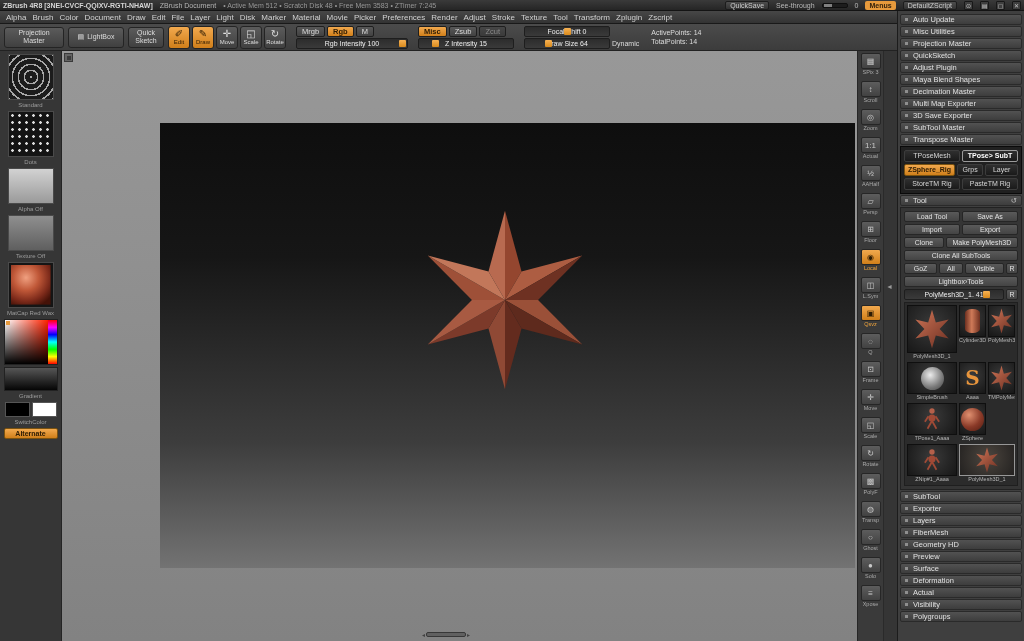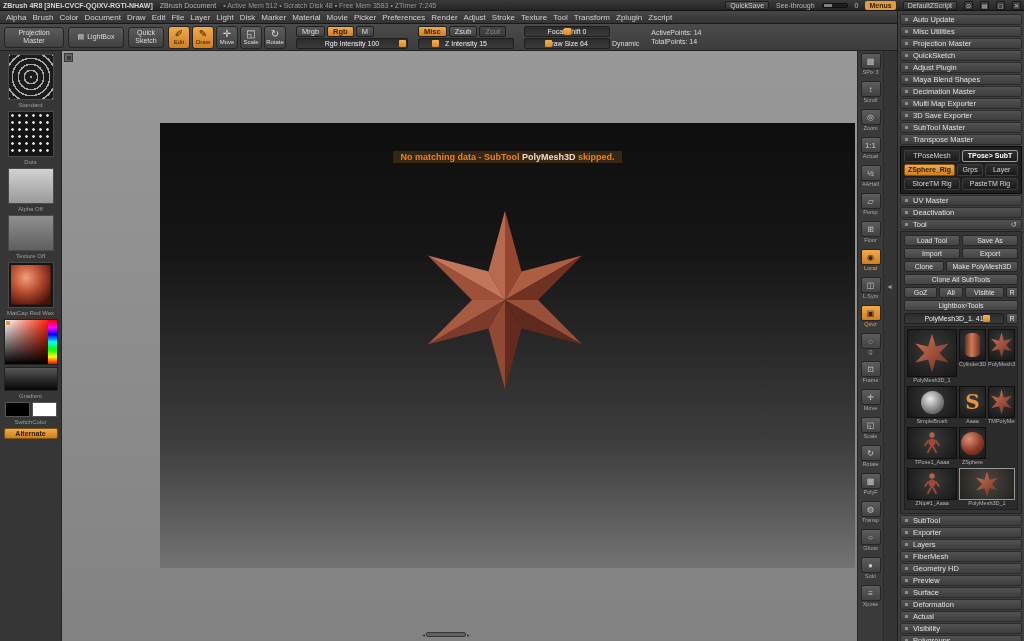--- a/index.html
+++ b/index.html
@@ -315,23 +315,20 @@
           </div>
           <div class="thumb-cap">SwitchColor</div>
           <div class="alt-btn">Alternate</div>
         </div>
 
         <div class="canvas-area">
           <div class="corner-scroll">
               <i></i>
             </div>
           <div class="document">
-            <div class="warning">
-              <span>No matching data - SubTool </span><span class="wtool">PolyMesh3D</span><span> skipped.</span>
-            </div>
             <svg class="star-svg" viewBox="-115 -115 230 230" width="190" height="190">
               <polygon points="0,-108 -20,-34.6 0,0" fill="#b86a50"></polygon>
               <polygon points="0,-108 0,0 20,-34.6" fill="#94462f"></polygon>
               <polygon points="93.5,-54 20,-34.6 0,0" fill="#ad5d42"></polygon>
               <polygon points="93.5,-54 0,0 40,0" fill="#6e3122"></polygon>
               <polygon points="93.5,54 40,0 0,0" fill="#9a5038"></polygon>
               <polygon points="93.5,54 0,0 20,34.6" fill="#5e2a1d"></polygon>
               <polygon points="0,108 20,34.6 0,0" fill="#632b1e"></polygon>
               <polygon points="0,108 0,0 -20,34.6" fill="#8f4935"></polygon>
               <polygon points="-93.5,54 -20,34.6 0,0" fill="#7c3a2a"></polygon>
@@ -482,25 +479,20 @@
           <div class="dark-btn on" style="flex:1.6;">ZSphere_Rig</div>
           <div class="dark-btn" style="flex:0.8;">Grps</div>
           <div class="dark-btn">Layer</div>
         </div>
         <div class="row">
           <div class="dark-btn">StoreTM Rig</div>
           <div class="dark-btn">PasteTM Rig</div>
         </div>
       </div>
 
-      <div>
-
-      <div class="tray-section">UV Master</div>
-          <div class="tray-section">Deactivation</div>
-        </div>
 
       <div class="tray-section">
         <span>Tool</span>
         <span class="refresh">↺</span>
       </div>
 
       <div class="tool-panel">
         <div class="row">
           <div class="t-btn">Load Tool</div>
           <div class="t-btn">Save As</div>

